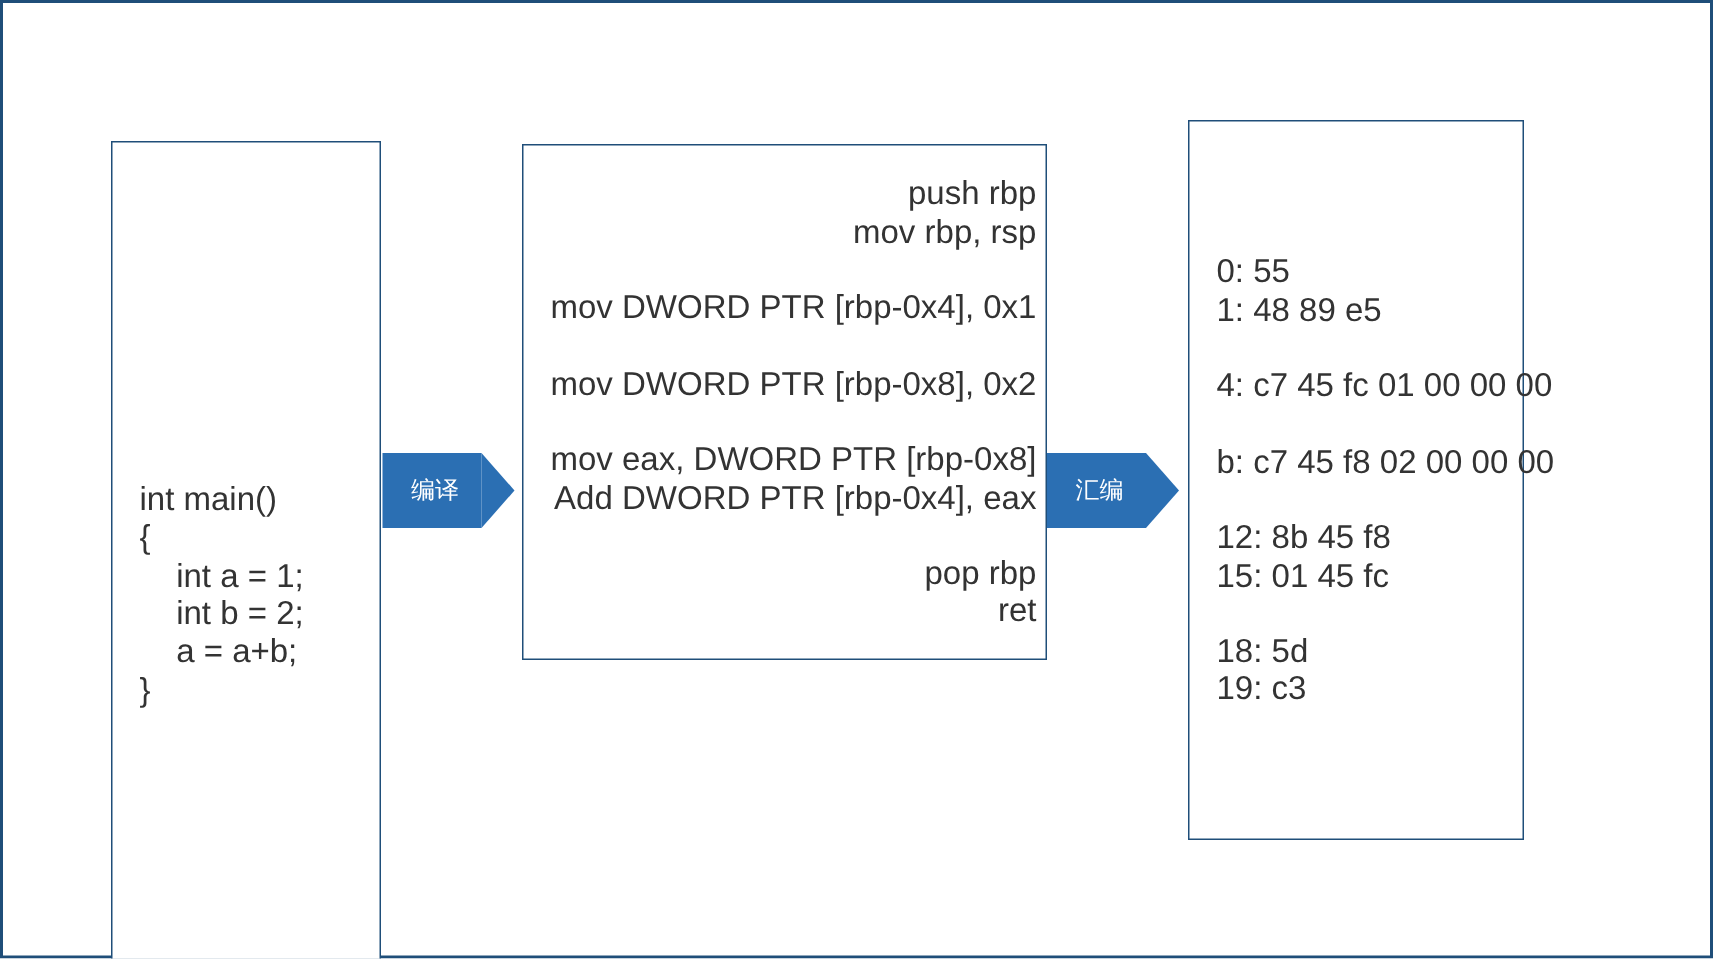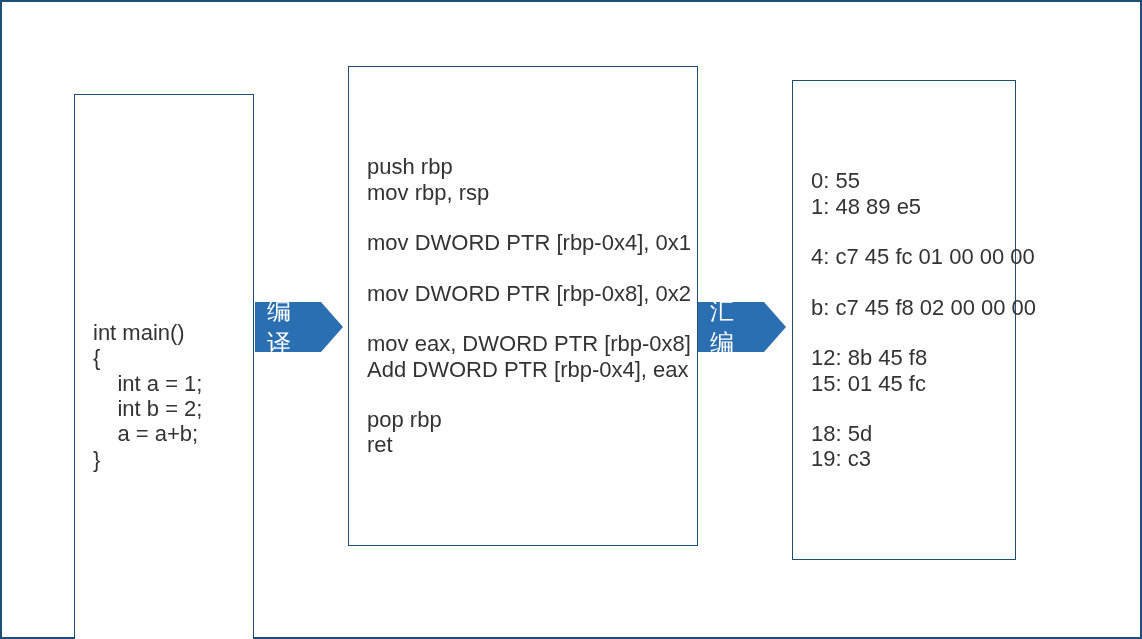--- a/index.html
+++ b/index.html
@@ -24,30 +24,30 @@
     background: #ffffff;
     padding: 20px 18px;
     font-size: 22px;
     line-height: 1.15;
     color: #333333;
     white-space: pre;
     display: flex;
     align-items: center;
   }
   .panel-left   { left: 72px;  top: 92px;  width: 180px; height: 604px; }
-  .panel-middle { left: 346px; top: 64px;  width: 350px; height: 480px; }
+  .panel-middle { left: 346px; top: 94px;  width: 350px; height: 344px; text-align: right; }
   .panel-right  { left: 790px; top: 78px;  width: 224px; height: 480px; }
 
   .arrow {
     position: absolute;
     height: 50px;
     display: flex;
     align-items: center;
     color: #ffffff;
-    font-size: 24px;
+    font-size: 16px;
   }
   .arrow .shaft {
     position: relative;
     height: 50px;
     background: #2b6fb3;
     display: flex;
     align-items: center;
     justify-content: center;
     padding: 0 8px 0 12px;
   }

